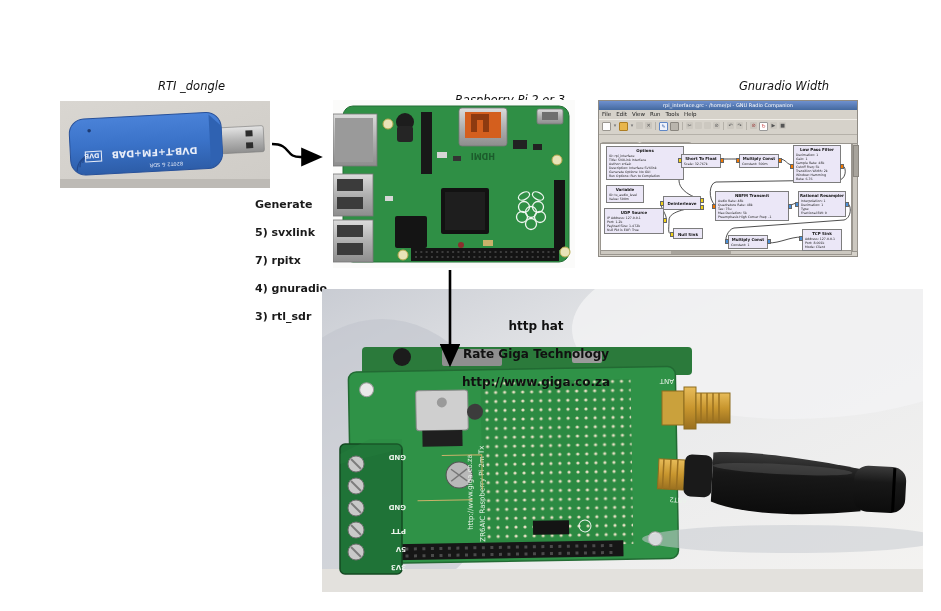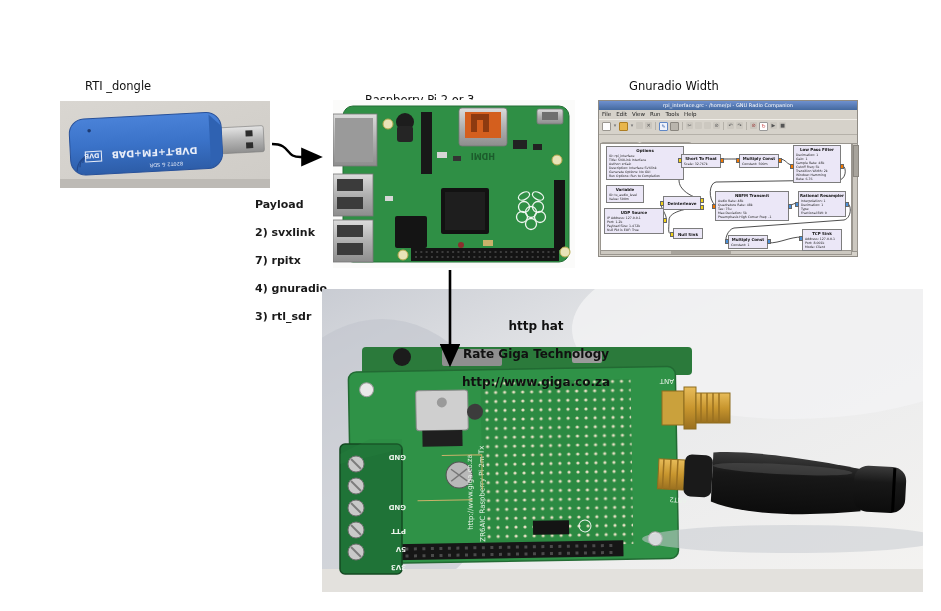--- a/index.html
+++ b/index.html
@@ -1,20 +1,20 @@
 <!DOCTYPE html>
 <html style="--port-short: #f2d117; --port-float: #f57900; --port-cplx: #4a90d9;"><head>
 <meta charset="utf-8">
 <style>
   html,body{margin:0;padding:0;background:#fff;}
   body{width:941px;height:611px;position:relative;overflow:hidden;
        font-family:"DejaVu Sans","Liberation Sans",sans-serif;color:#1a1a1a;}
   .abs{position:absolute;}
   
-  .cap{font-size:11.5px;text-align:left;color:#111;}
+  .cap{font-size:11.5px;text-align:right;color:#111;font-style:italic;}
   
   .software{font-size:11px;font-weight:bold;line-height:14px;white-space:pre-line;}
   
   .photo{overflow:hidden;}
   
   .hat-note{font-size:12px;font-weight:bold;text-align:center;line-height:14px;white-space:pre-line;color:#111;}
   
   .grc{left:598px;top:100px;width:260px;height:157px;background:#d6d2ca;border:1px solid #8f8b84;box-sizing:border-box;}
   .grc-title{height:9px;background:linear-gradient(#6e90cf,#44699f);color:#fff;font-size:5px;
              text-align:center;line-height:9px;white-space:nowrap;overflow:hidden;}
@@ -44,22 +44,22 @@
   .p-cplx{background:var(--port-cplx);}
   .wires{position:absolute;left:0;top:0;z-index:1;}
 </style>
 </head>
 <body>
 
 <div class="abs cap" style="left:85px;top:79px;width:140px;">RTI _dongle</div>
 <div class="abs cap" style="left:365px;top:93px;width:200px;">Raspberry Pi 2 or 3</div>
 <div class="abs cap" style="left:629px;top:79px;width:200px;">Gnuradio Width</div>
 
-<div class="abs software" style="left:255px;top:198px;"><span>Payload</span><br>
-<span>2) svxlink</span><br>
+<div class="abs software" style="left:255px;top:198px;"><span>Generate</span><br>
+<span>5) svxlink</span><br>
 <span>7) rpitx</span><br>
 <span>4) gnuradio</span><br>
 <span>3) rtl_sdr</span></div>
 
 <div class="abs photo" style="left:60px;top:101px;width:210px;height:87px;">
 <svg width="210" height="87" viewBox="0 0 210 87">
   <defs>
     <linearGradient id="gBg" x1="0" y1="0" x2="1" y2="1">
       <stop offset="0" stop-color="#d9d6d1"></stop>
           <stop offset="1" stop-color="#cfccc7"></stop>

